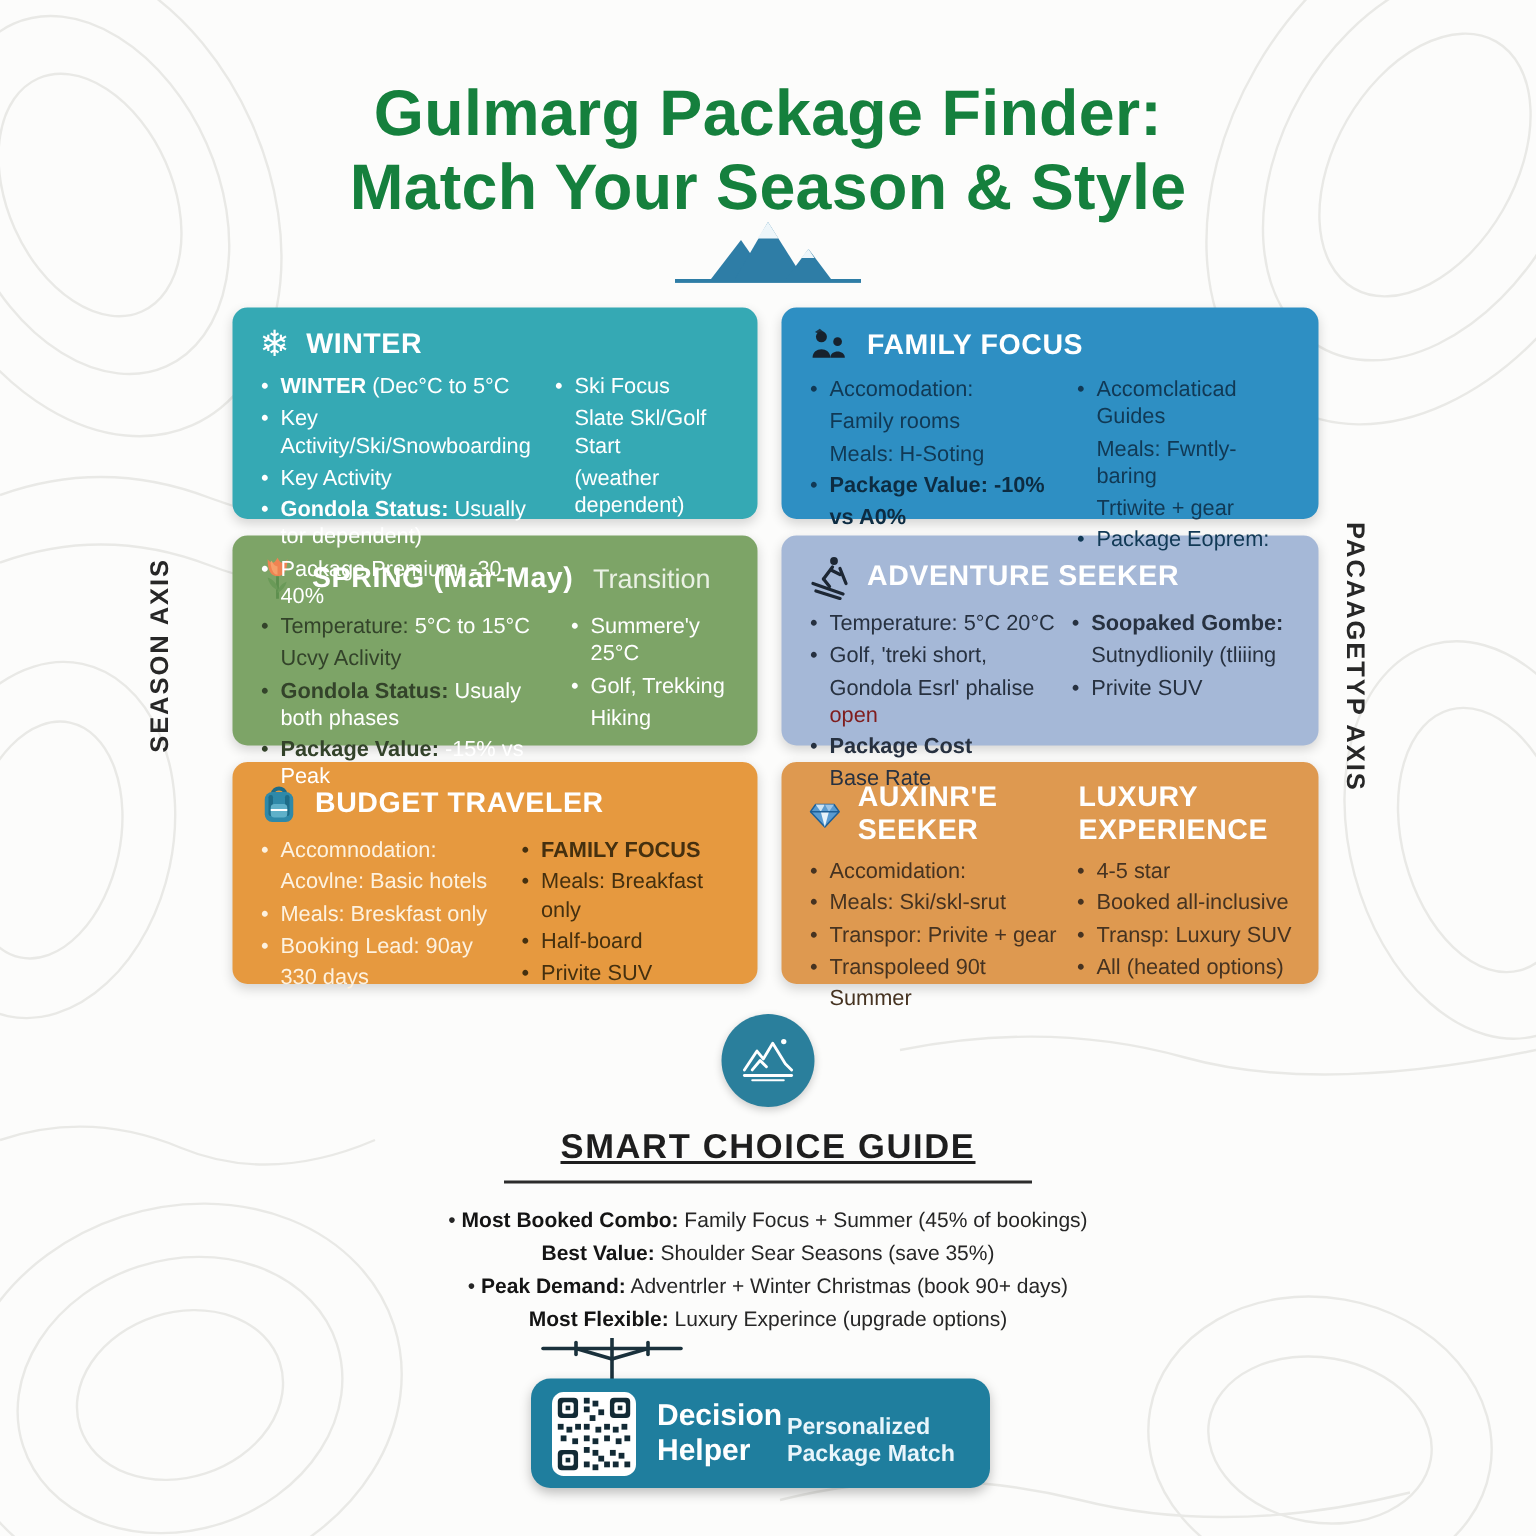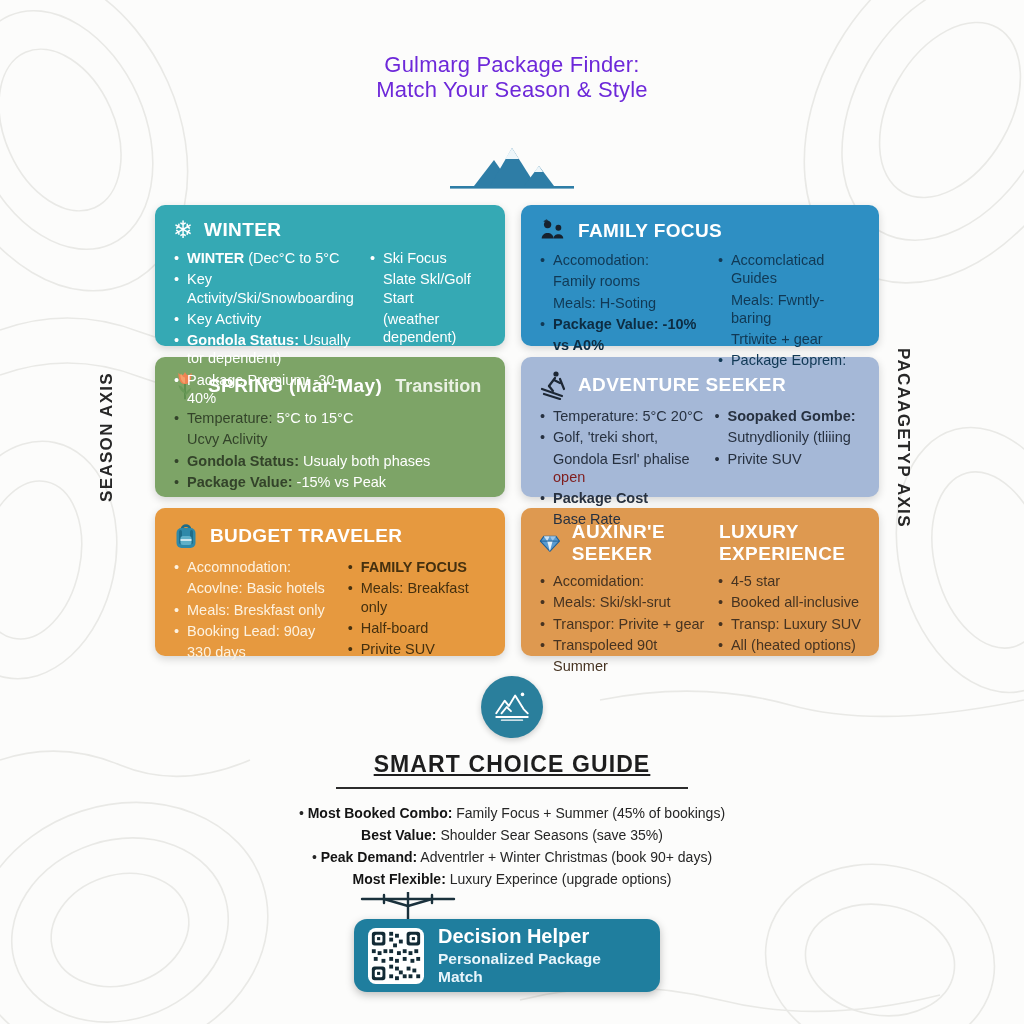--- a/index.html
+++ b/index.html
@@ -1,30 +1,30 @@
 <!DOCTYPE html>
 <html><head>
 <meta charset="utf-8">
 <style>
   html,body{margin:0;padding:0;background:#ffffff;font-family:"Liberation Sans",sans-serif;}
   #canvas{position:relative;width:1024px;height:1024px;background:#fcfcfb;overflow:hidden;}
   .topo{position:absolute;inset:0;}
 
   .title{position:absolute;top:52px;left:0;width:100%;text-align:center;
-         font-size:22px;font-weight:400;color:#6d28d9;line-height:1.14;letter-spacing:.2px;}
+         font-size:43px;font-weight:700;color:#15803d;line-height:1.14;letter-spacing:.2px;}
   .mountain-wrap{position:absolute;top:144px;left:50%;transform:translateX(-50%);}
 
   .grid{position:absolute;left:155px;top:205px;width:724px;display:grid;
         grid-template-columns:350px 358px;grid-template-rows:141px 140px 148px;
         column-gap:16px;row-gap:11px;}
   .card{border-radius:10px;padding:13px 16px 10px 18px;box-sizing:border-box;
         box-shadow:0 3px 8px rgba(0,0,0,.16);}
   .card-head{display:flex;align-items:center;gap:11px;margin-bottom:7px;}
   .card-title{font-size:19px;font-weight:700;color:#ffffff;letter-spacing:.4px;}
-  .card-sub{font-size:18px;font-weight:700;color:#eaf1e4;margin-left:2px;}
+  .card-sub{font-size:18px;font-weight:400;color:#eaf1e4;margin-left:2px;}
   .card-title2{font-size:19px;font-weight:700;color:#ffffff;letter-spacing:.4px;margin-left:14px;}
   .cols{display:flex;gap:10px;}
   .col{font-size:14.5px;line-height:1.26;}
   .col-l{flex:1.15;}.col-r{flex:1;}
   .ln{position:relative;padding-left:14px;margin-bottom:3px;}
   .ln::before{content:"•";position:absolute;left:1px;top:0;}
   .ln.cont::before{content:none;}
   .b{font-weight:700;}
 
   .card.winter{background:#35a9b4;}   .card.winter .ln{color:#ffffff;}
@@ -54,21 +54,21 @@
   .smart-rule{width:352px;height:2px;background:#2c2c2c;margin-top:9px;}
   .smart-lines{margin-top:13px;text-align:center;font-size:14px;color:#262626;line-height:1.58;}
   .sline .lab{font-weight:700;color:#141414;}
   .sline.withdot::before{content:"•  ";}
 
   .hanger{position:absolute;left:352px;top:892px;}
   .decision{position:absolute;left:354px;top:919px;width:306px;height:73px;background:#1f7e9e;
             border-radius:13px;display:flex;align-items:center;gap:14px;padding:0 14px;
             box-sizing:border-box;box-shadow:0 3px 8px rgba(0,0,0,.25);cursor:pointer;}
   .qr{width:56px;height:56px;flex:0 0 auto;}
-  .dec-text{display:flex;flex-direction:column;align-items:flex-start;flex:1;}
+  .dec-text{display:flex;align-items:flex-end;flex:1;}
   .dec-title{font-size:20px;font-weight:700;color:#ffffff;}
   .dec-sub{font-size:15.5px;font-weight:600;color:#e8f5fb;margin-top:2px;}
 </style>
 </head>
 <body>
 
 <div id="canvas">
 
   <svg class="topo" width="1024" height="1024" viewBox="0 0 1024 1024" fill="none" stroke="#e9e9e6" stroke-width="1.6">
     <ellipse cx="60" cy="130" rx="55" ry="85" transform="rotate(-24 60 130)"></ellipse>
@@ -176,20 +176,25 @@
         </svg>
         <span class="card-title">SPRING (Mar-May)</span>
         <span class="card-sub">Transition</span>
       </div>
       <div class="cols">
         <div class="col col-l">
           <div class="ln"><span>Temperature:</span><span class="alt"> 5°C to 15°C</span></div>
           <div class="ln cont"><span>Ucvy Aclivity</span></div>
           <div class="ln"><span class="b">Gondola Status:</span><span class="alt"> Usualy both phases</span></div>
           <div class="ln"><span class="b">Package Value:</span><span class="alt"> -15% vs Peak</span></div>
+        </div>
+        <div class="col col-r">
+          <div class="ln"><span>Summere'y 25°C</span></div>
+          <div class="ln"><span>Golf, Trekking</span></div>
+          <div class="ln cont"><span>Hiking</span></div>
         </div>
       </div>
     </div>
 
     <div class="card adventure">
       <div class="card-head">
         <svg width="28" height="30" viewBox="0 0 28 30">
           <g stroke="#1d2734" stroke-width="2.2" fill="none" stroke-linecap="round">
             <circle cx="17" cy="4" r="2.6" fill="#1d2734" stroke="none"></circle>
             <path d="M16 8 L10 16"></path>

